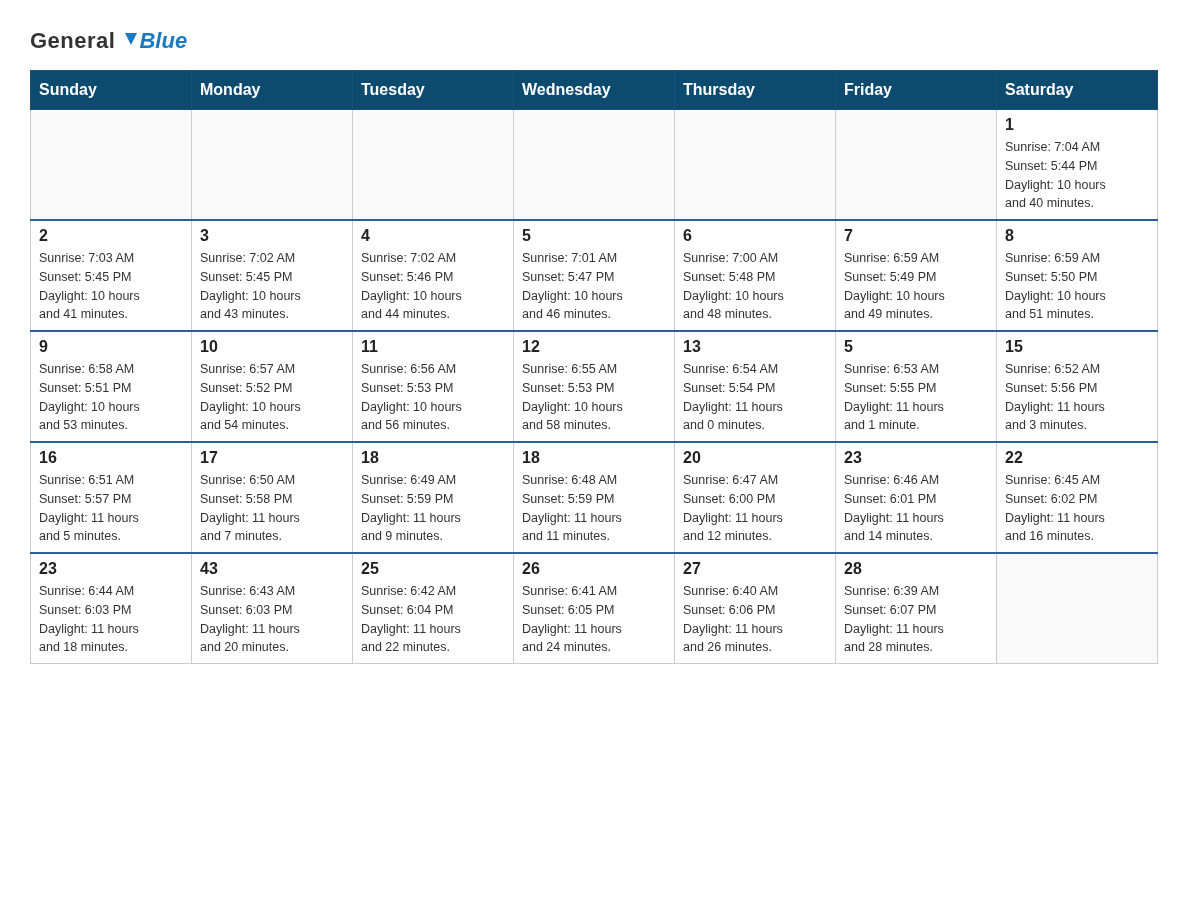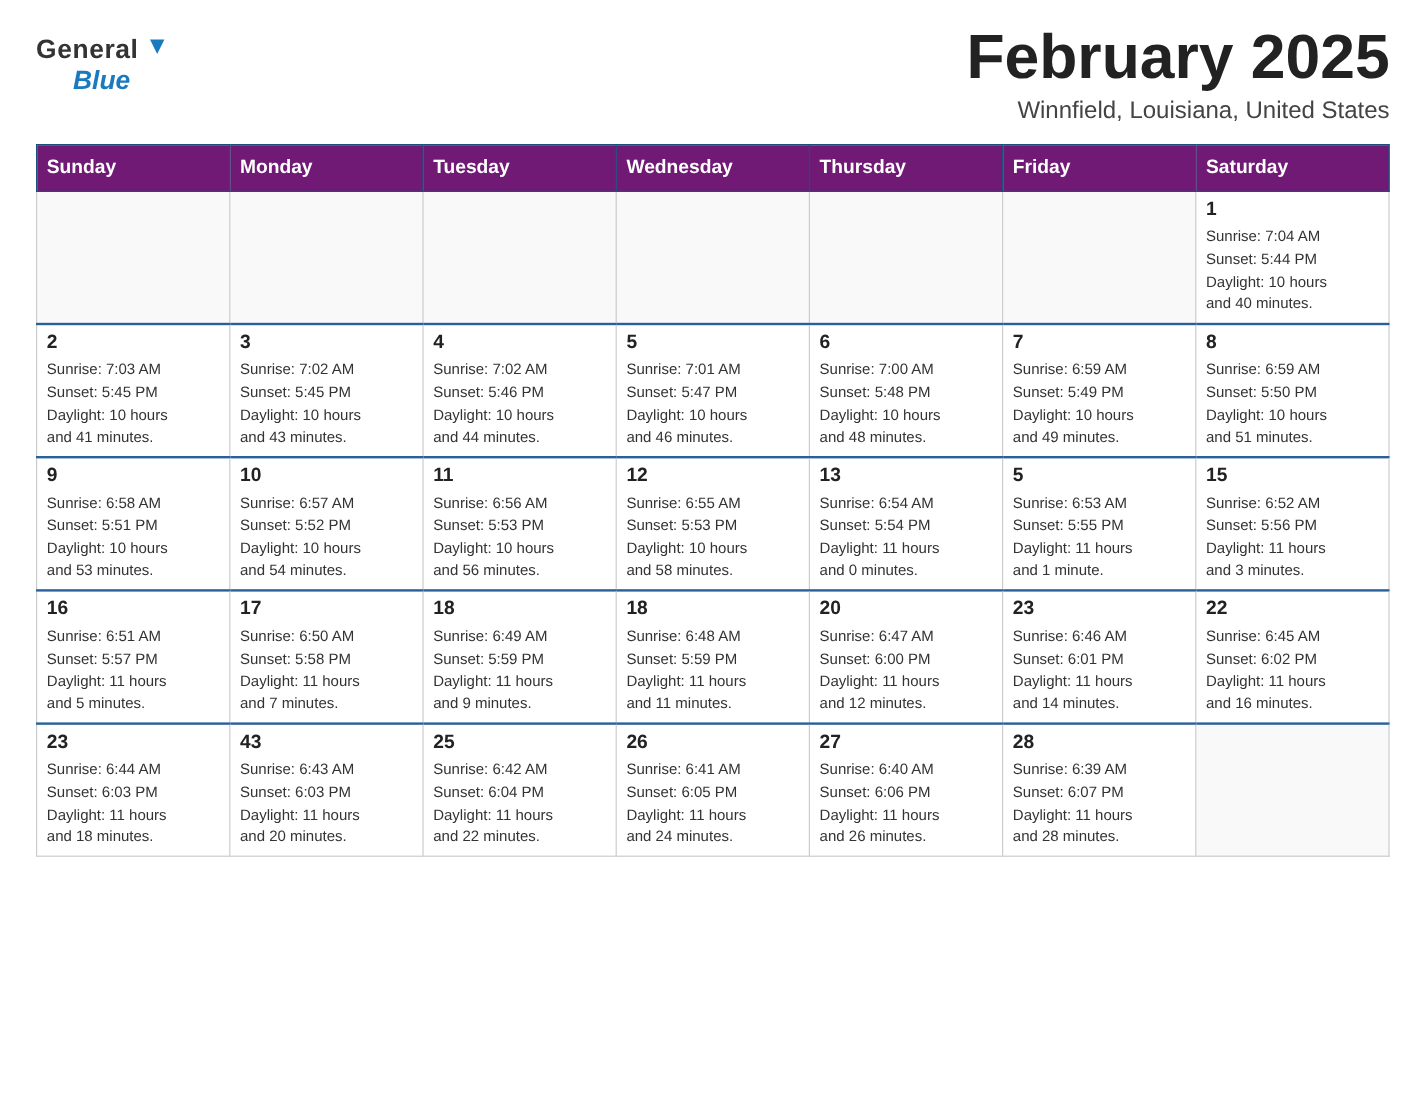--- a/index.html
+++ b/index.html
@@ -11,22 +11,22 @@
       padding: 20px 30px;
     }
     .header {
       display: flex;
       justify-content: space-between;
       align-items: flex-start;
       margin-bottom: 16px;
     }
     .logo {
       display: flex;
-      flex-direction: column;
-      align-items: center;
+      flex-direction: row;
+      align-items: flex-end;
       padding-top: 8px;
     }
     .logo-general {
       font-size: 22px;
       font-weight: bold;
       color: #333;
       letter-spacing: 0.5px;
     }
     .logo-blue {
       font-size: 22px;
@@ -49,21 +49,21 @@
       font-size: 20px;
       color: #444;
       margin-top: 4px;
     }
     .calendar {
       width: 100%;
       border-collapse: collapse;
       border: 1px solid #ccc;
     }
     .calendar th {
-      background-color: #701a75;
+      background-color: #0c4a6e;
       color: #fff;
       padding: 10px 8px;
       font-size: 16px;
       font-weight: bold;
       text-align: left;
       border: 1px solid #1d4f7c;
     }
     .calendar td {
       vertical-align: top;
       padding: 6px 8px;
@@ -98,24 +98,20 @@
 <div class="header">
   <div class="logo">
     <div style="display:flex;align-items:center;">
       <span class="logo-general">General</span>
       <svg width="22" height="22" viewBox="0 0 22 22" style="margin-left:2px;margin-top:-2px;">
         <polygon points="8,4 20,4 14,16" fill="#1a7abf"></polygon>
       </svg>
     </div>
     <span class="logo-blue">Blue</span>
   </div>
-  <div class="title-section">
-    <div class="page-title">February 2025</div>
-    <div class="subtitle">Winnfield, Louisiana, United States</div>
-  </div>
 </div>
 
 <table class="calendar">
   <thead>
     <tr>
     <th>Sunday</th>
         <th>Monday</th>
         <th>Tuesday</th>
         <th>Wednesday</th>
         <th>Thursday</th>

